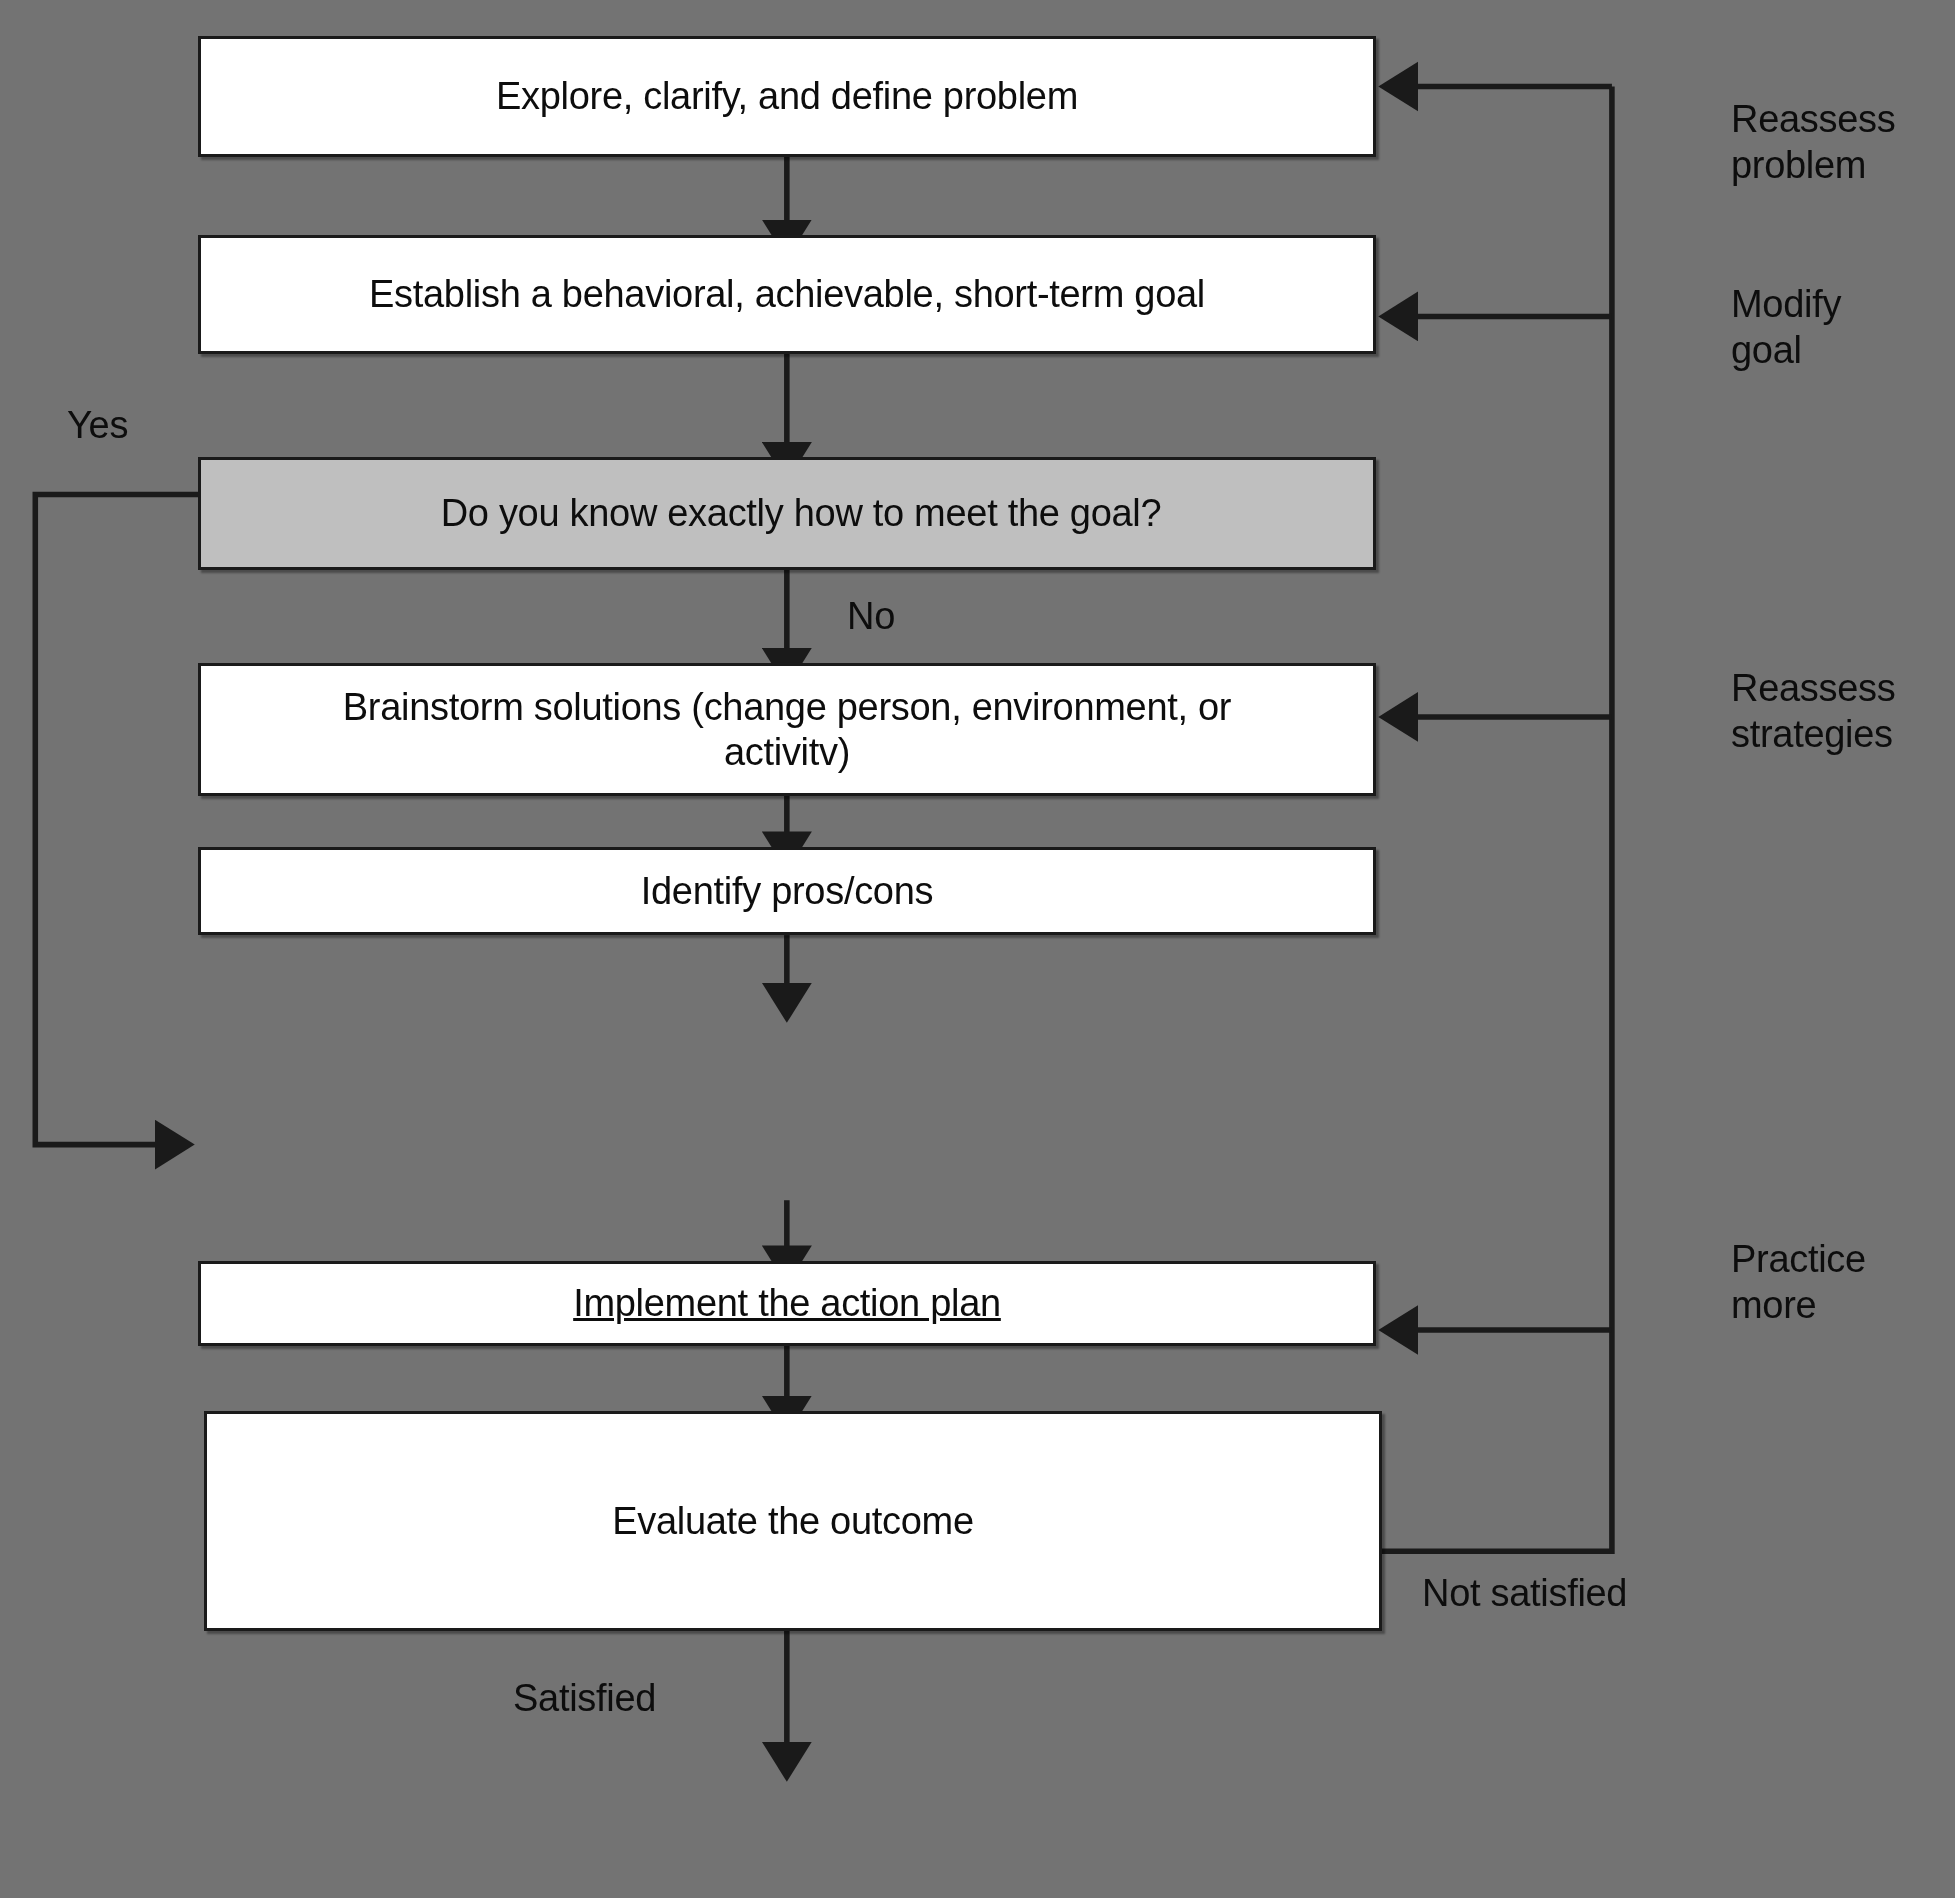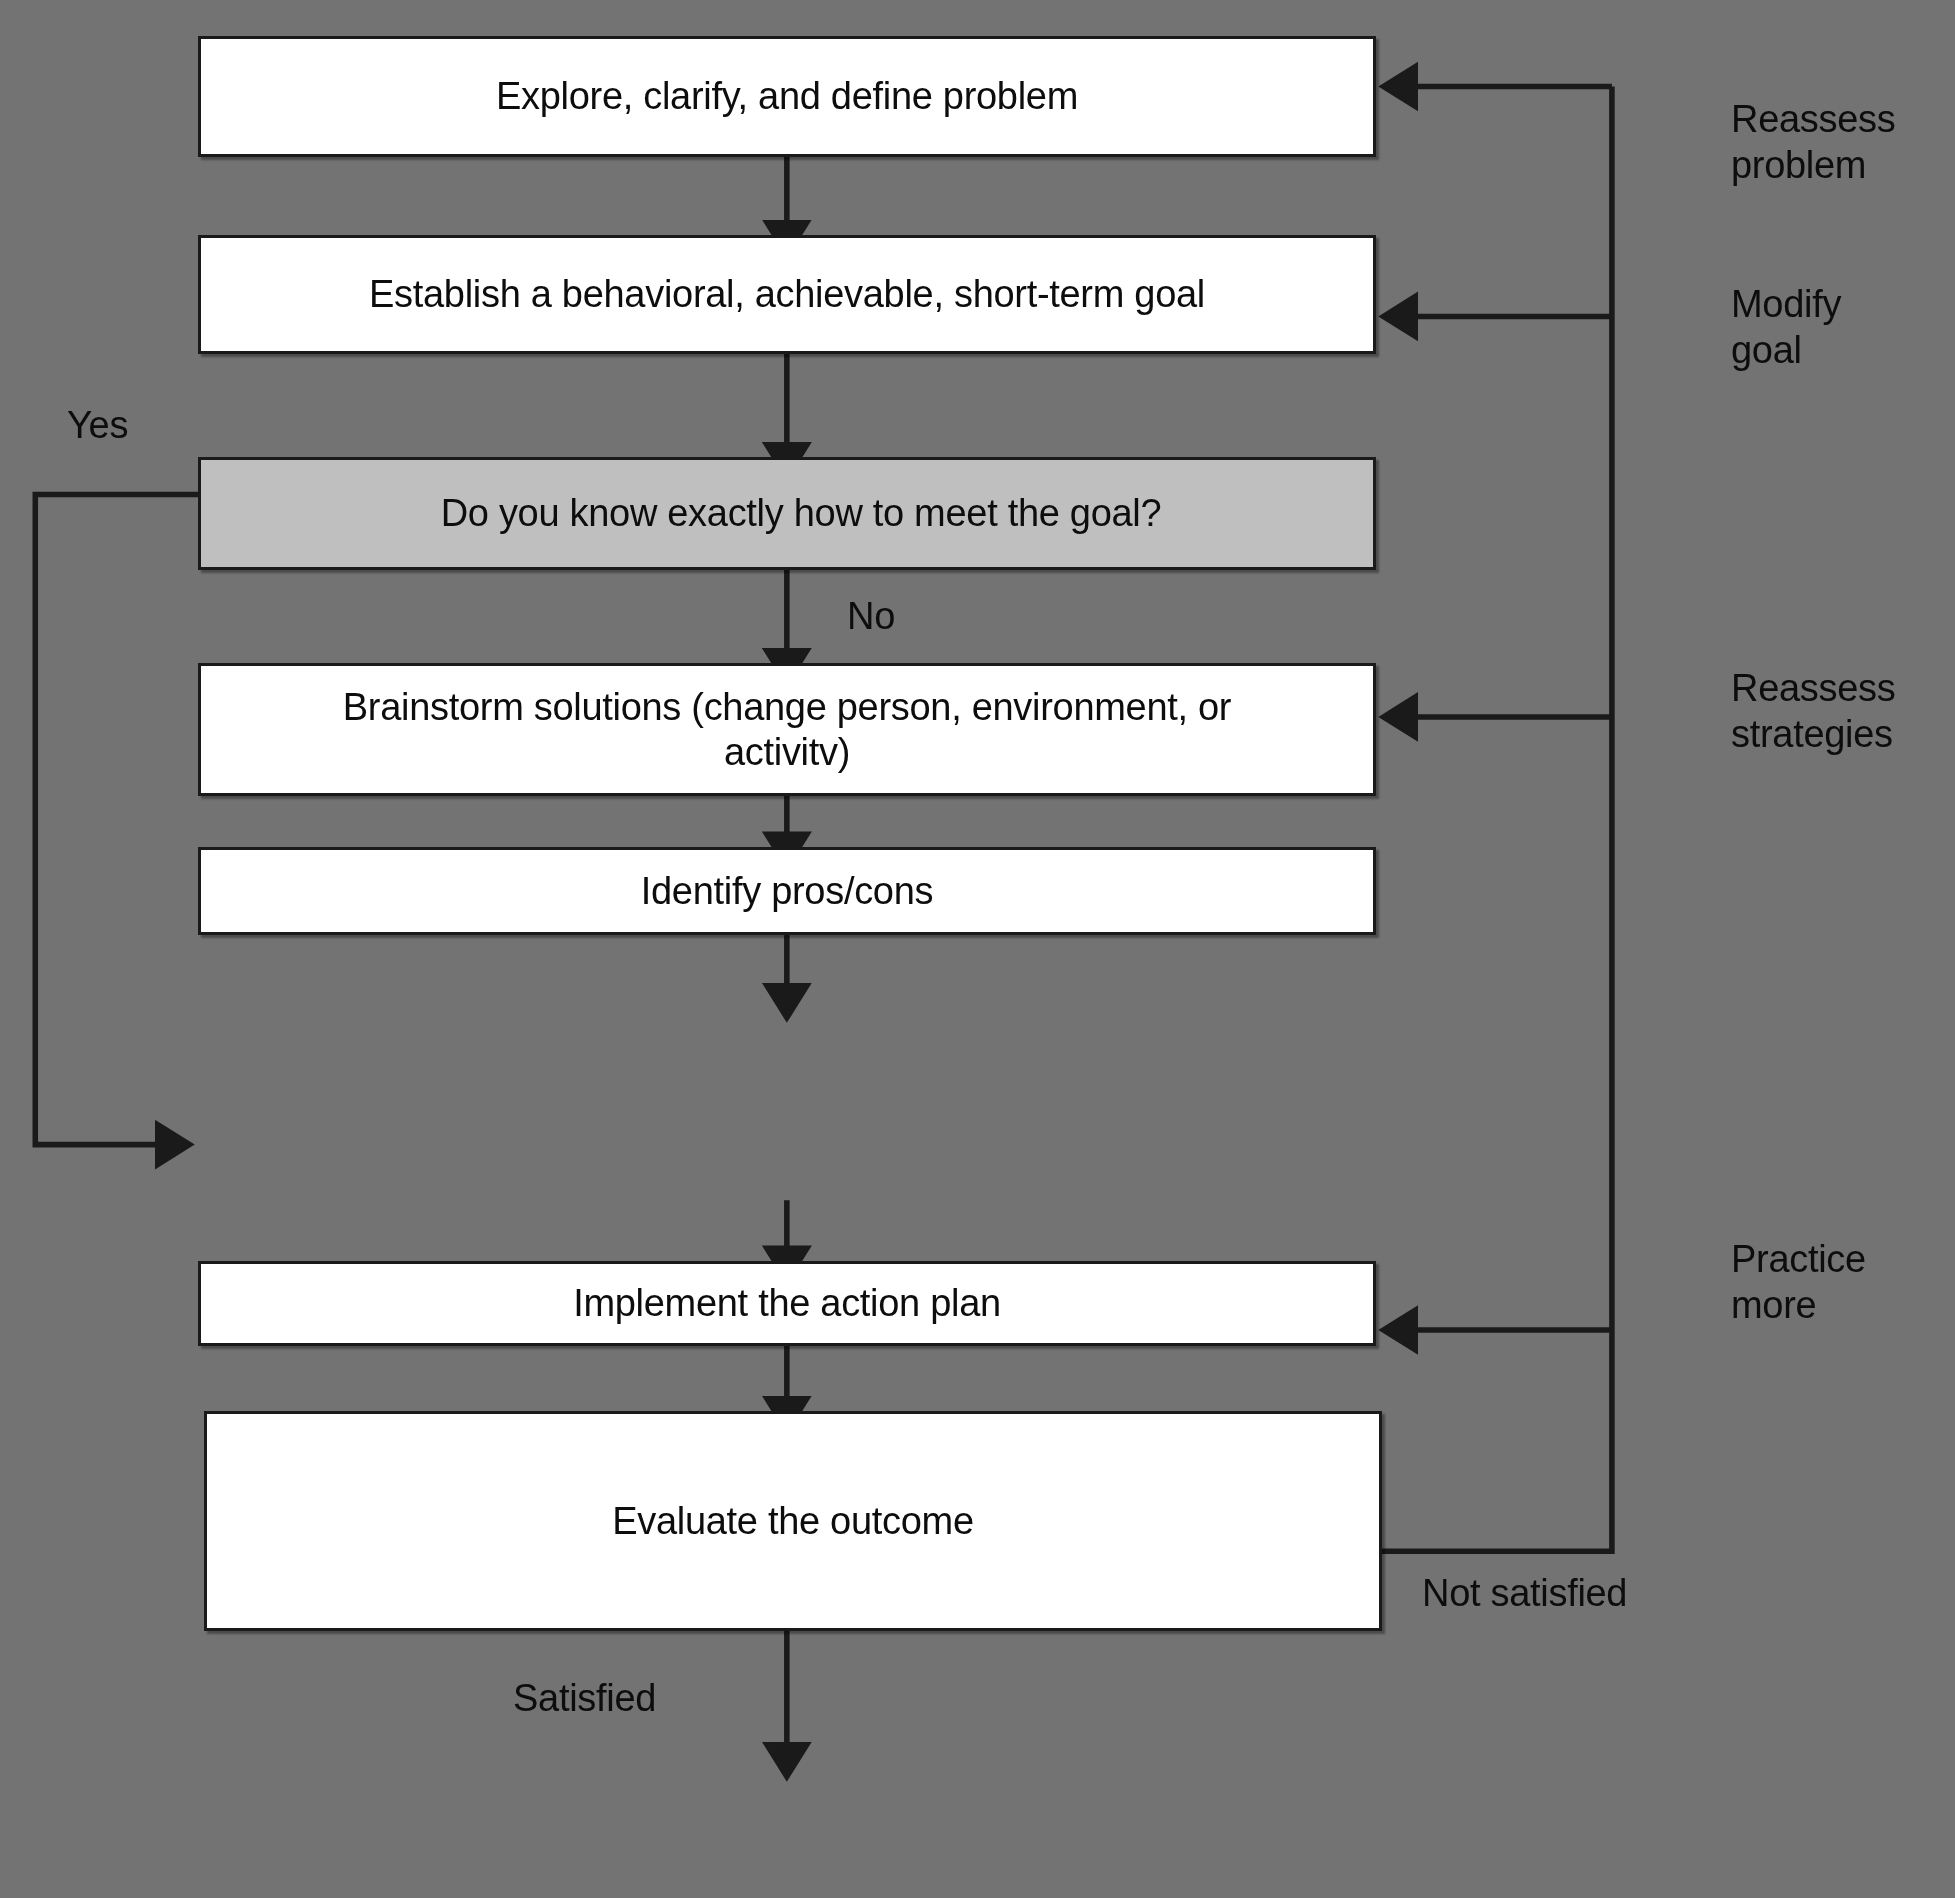--- a/index.html
+++ b/index.html
@@ -113,21 +113,21 @@
   <div class="node" style="left:198px; top:663px; width:1178px; height:133px;">
     <span class="node-text">Brainstorm solutions  (change person,  environment,  or
 activitv)</span>
   </div>
 
   <div class="node" style="left:198px; top:847px; width:1178px; height:88px;">
     <span class="node-text">Identify pros/cons</span>
   </div>
 
 
-  <div class="node" style="left:198px; top:1261px; width:1178px; height:85px;">
+  <div class="node" style="left:198px; top:1261px; width:1178px; height:85px;text-decoration:underline;">
     <span class="node-text">Implement the action plan</span>
   </div>
 
   <div class="node" style="left:204px; top:1411px; width:1178px; height:220px;">
     <span class="node-text">Evaluate the outcome</span>
   </div>
 
 
   <div class="edge-label" style="left:67px; top:402px;">Yes</div>
 

